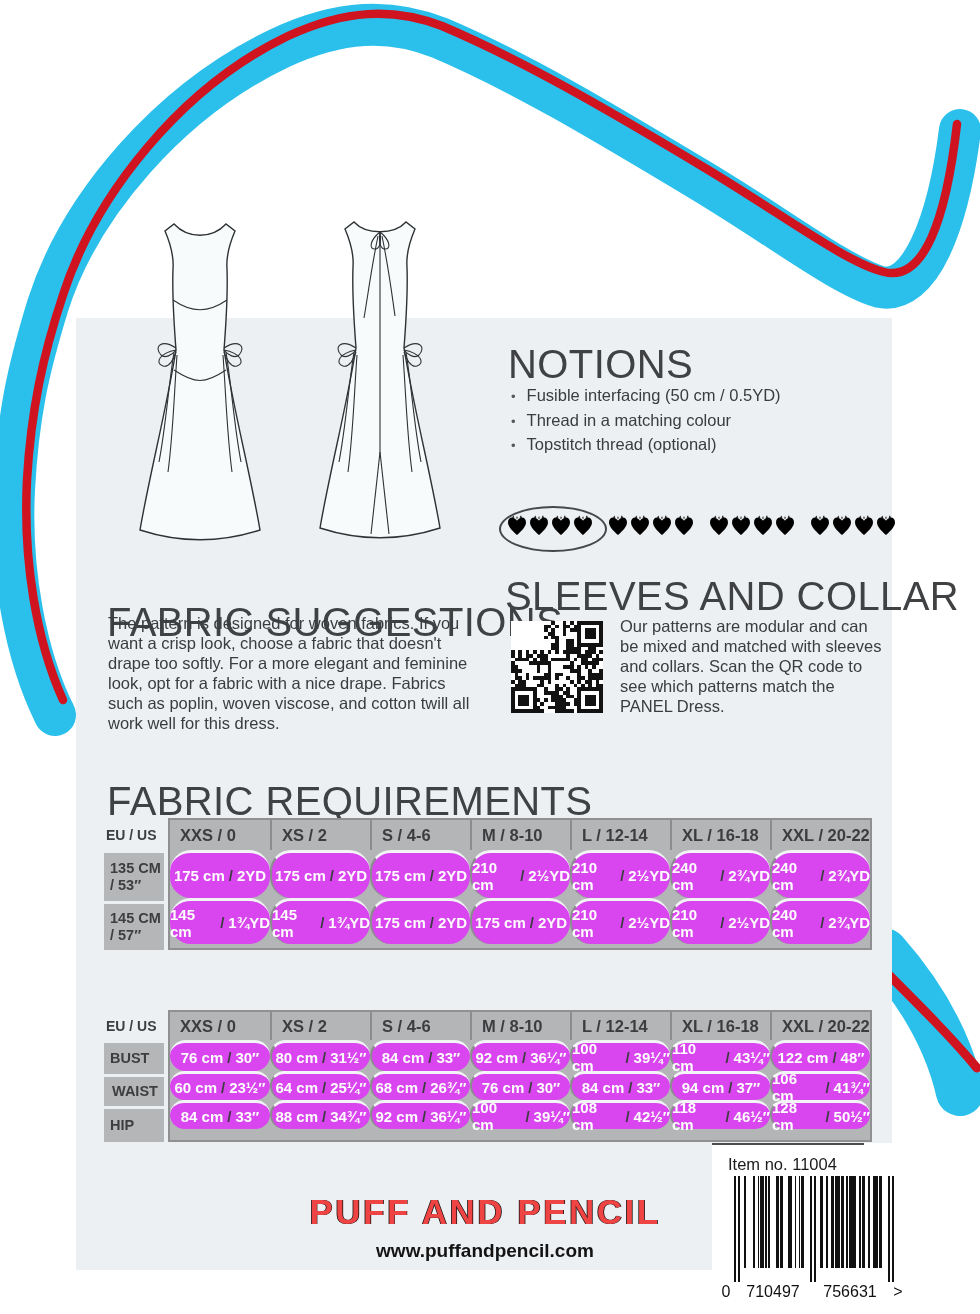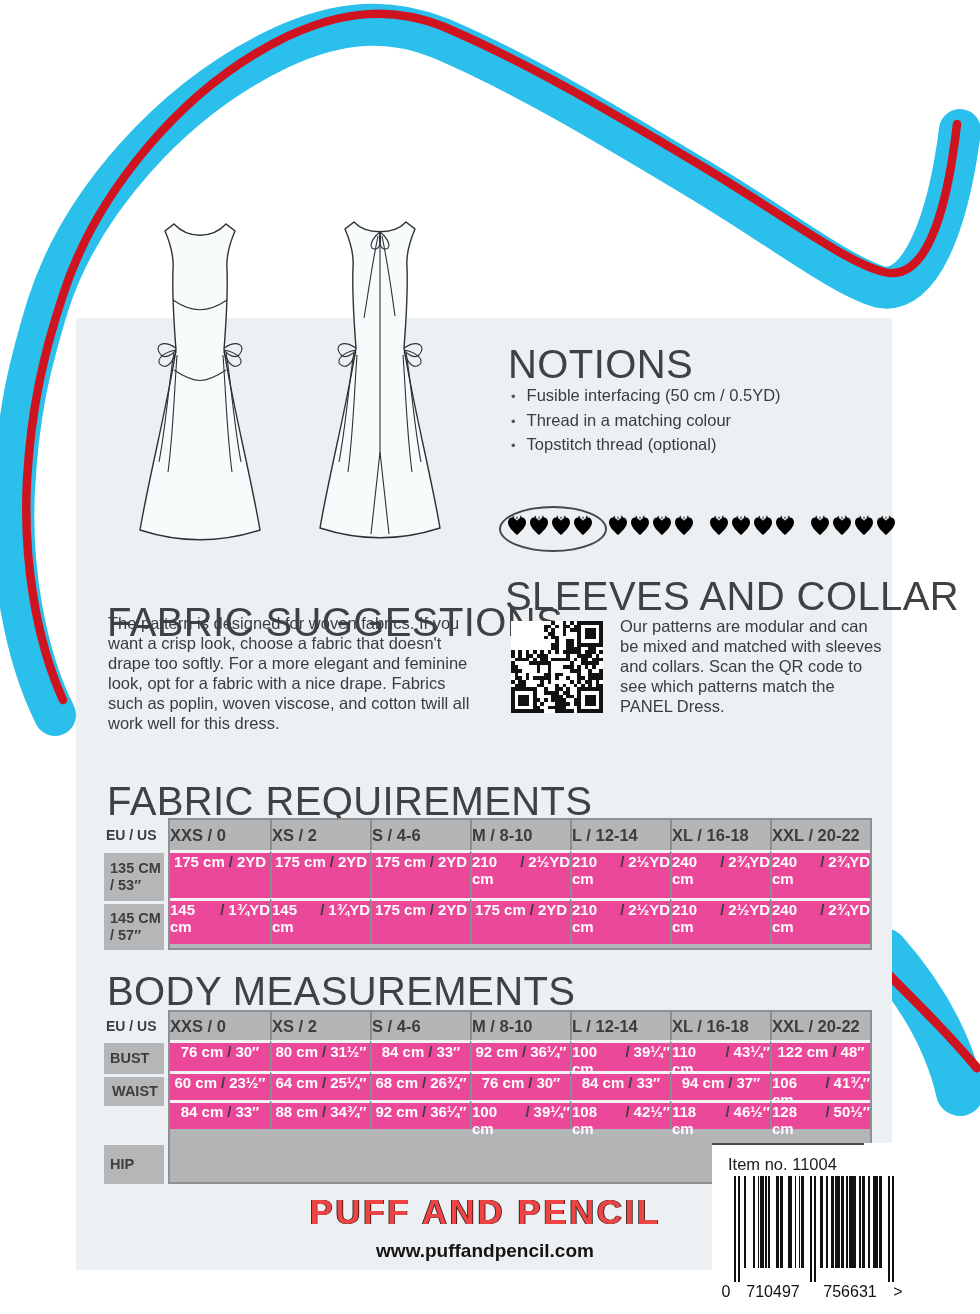--- a/index.html
+++ b/index.html
@@ -21,24 +21,24 @@
   .ellipse{position:absolute;left:499px;top:506px;width:104px;height:42px;
            border:2px solid #45484b;border-radius:50%;z-index:4;}
   
   .size-table{position:absolute;display:flex;gap:4px;z-index:3;}
   .col-labels{display:flex;flex-direction:column;gap:3px;width:60px;padding-top:2px;}
   .corner-label{display:flex;align-items:center;font-size:14px;font-weight:bold;color:#3c3e40;padding-left:2px;}
   .row-label{background:#b4b6b8;color:#3c3e40;font-weight:bold;font-size:14.5px;
              display:flex;flex-direction:column;justify-content:center;padding-left:6px;line-height:17px;}
   .size-block{display:grid;grid-template-columns:repeat(7,100px);border:2px solid #8e9092;background:#b3b5b7;}
   .size-head{background:#b3b5b7;color:#3b3d3f;font-weight:bold;font-size:16.5px;
-             display:flex;align-items:center;border-left:2px solid #8a8c8e;}
+             padding-left:10px;display:flex;align-items:center;border-left:2px solid #8a8c8e;}
   .size-head:first-child{border-left:none;}
-  .cell{background:#ec4899;display:flex;justify-content:center;
-        font-weight:bold;font-size:15px;color:#fdfdfd;border-top:3px solid #f2f4f5;border-left:2px solid #8a8c8e;}
+  .cell{background:#d946ef;display:flex;align-items:center;justify-content:center;
+        font-weight:bold;font-size:15px;color:#fdfdfd;border-top:3px solid #f2f4f5;border-left:2px solid #8a8c8e;border-radius:21px;}
   .cell.first-col{border-left:none;}
   .cell .sep{color:#3b3d3f;margin:0 4px;}
   
   .logo{font-weight:900;font-size:35px;letter-spacing:2.5px;color:#ef4444;text-align:center;
         text-shadow:.7px 0 0 #0d0d0d,-.7px 0 0 #0d0d0d;white-space:nowrap;}
   .website{font-weight:700;font-size:19px;color:#131313;text-align:center;}
   .bc-box{position:absolute;left:712px;top:1143px;width:198px;height:161px;background:#ffffff;z-index:5;}
   .bc-topline{position:absolute;left:0;top:0;width:152px;height:2px;background:#4a4c4e;}
   .bc-item{font-size:16.5px;color:#1b1b1b;margin:12px 0 0 16px;}
 </style>
@@ -593,31 +593,30 @@
           <span class="v">2½YD</span>
         </div>
         <div class="cell">
           <span class="v">240 cm</span>
           <span class="sep">/</span>
           <span class="v">2¾YD</span>
         </div>
       </div>
     </div>
 
-  <div class="abs h" style="left:107px;top:969px;">BODY MEASUREMENTS</div>
   <div class="size-table" style="left:104px;top:1010px;" id="body-table">
       <div class="col-labels">
         <div class="corner-label" style="height: 28px;">EU / US</div>
         <div class="row-label" style="height: 31px;">
           <div>BUST</div>
         </div>
         <div class="row-label" style="height: 29px; padding-left: 8px;">
           <div>WAIST</div>
         </div>
-        <div class="row-label" style="height: 39px; margin-top: 36px;">
+        <div class="row-label" style="height: 33px;">
           <div>HIP</div>
         </div>
       </div>
       <div class="size-block" style="grid-template-rows: 28px 31px 29px 29px;">
         <div class="size-head">XXS / 0</div>
         <div class="size-head">XS / 2</div>
         <div class="size-head">S / 4-6</div>
         <div class="size-head">M / 8-10</div>
         <div class="size-head">L / 12-14</div>
         <div class="size-head">XL / 16-18</div>

